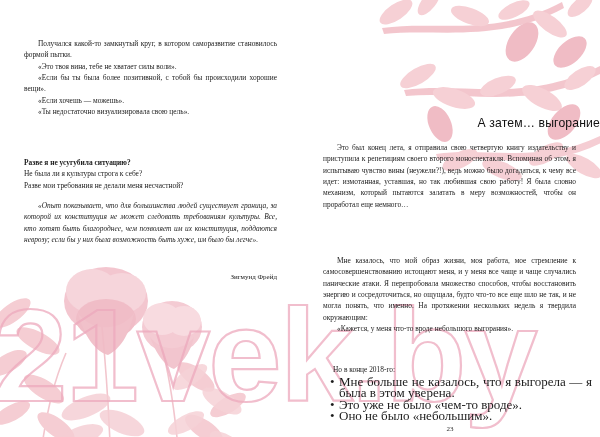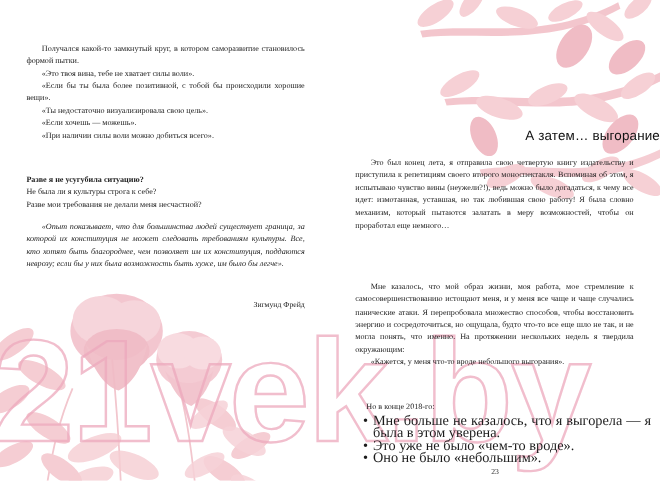--- a/index.html
+++ b/index.html
@@ -226,23 +226,22 @@
   <svg id="watermark" viewBox="0 0 600 150" xmlns="http://www.w3.org/2000/svg">
     <text x="-6" y="118">21vek.by</text>
   </svg>
 
   <div class="page-col" id="left-page">
 
     <div class="text-block" id="left-body">
       <p class="para">Получался какой-то замкнутый круг, в котором саморазвитие становилось формой пытки.</p>
       <p class="qline">«Это твоя вина, тебе не хватает силы воли».</p>
       <p class="qline">«Если бы ты была более позитивной, с тобой бы происходили хорошие вещи».</p>
+      <p class="qline">«Если хочешь — можешь».</p>
       <p class="qline">«Ты недостаточно визуализировала свою цель».</p>
-      <p class="qline">«Если хочешь — можешь».</p>
-      <p class="qline">«При наличии силы воли можно добиться всего».</p>
     </div>
 
     <div class="text-block" id="left-quest">
       <p class="lead-line bold-q">Разве я не усугубила ситуацию?</p>
       <p class="lead-line">Не была ли я культуры строга к себе?</p>
       <p class="lead-line">Разве мои требования не делали меня несчастной?</p>
     </div>
 
     <div class="text-block" id="left-quote">
       <p class="quote-it">«Опыт показывает, что для большинства людей существует граница, за которой их конституция не может следовать требованиям культуры. Все, кто хотят быть благороднее, чем позволяет им их конституция, поддаются неврозу; если бы у них была возможность быть хуже, им было бы легче».</p>

